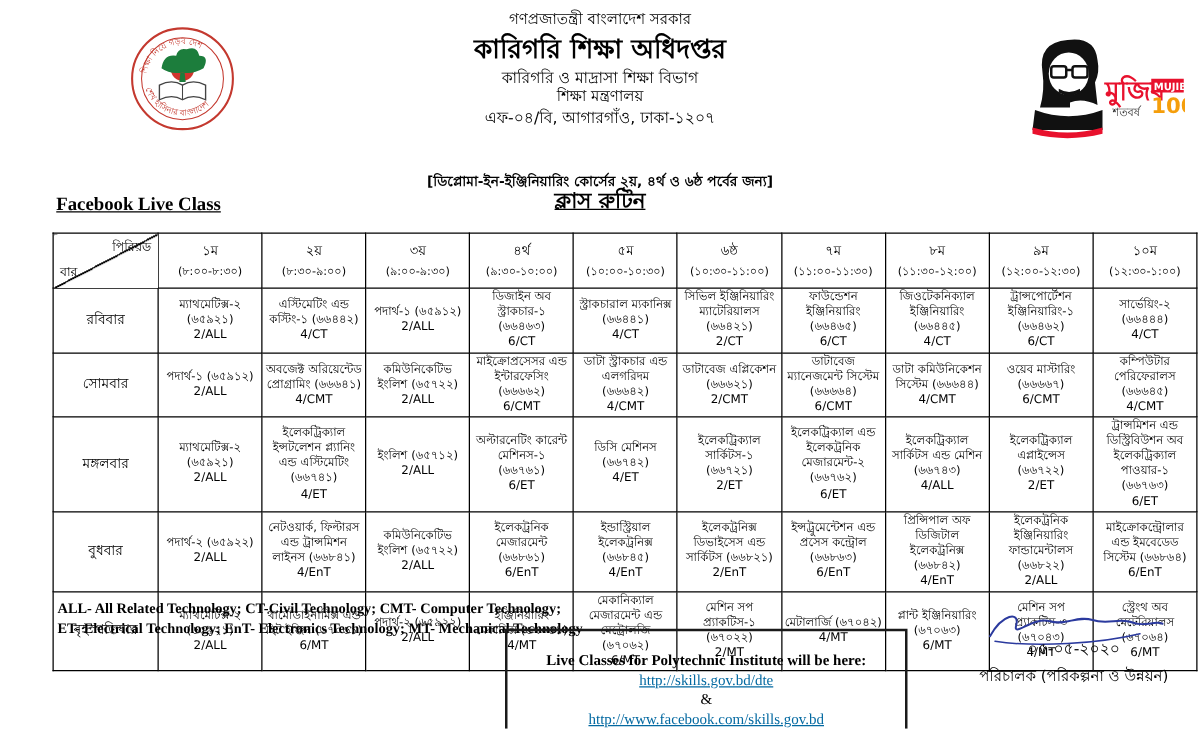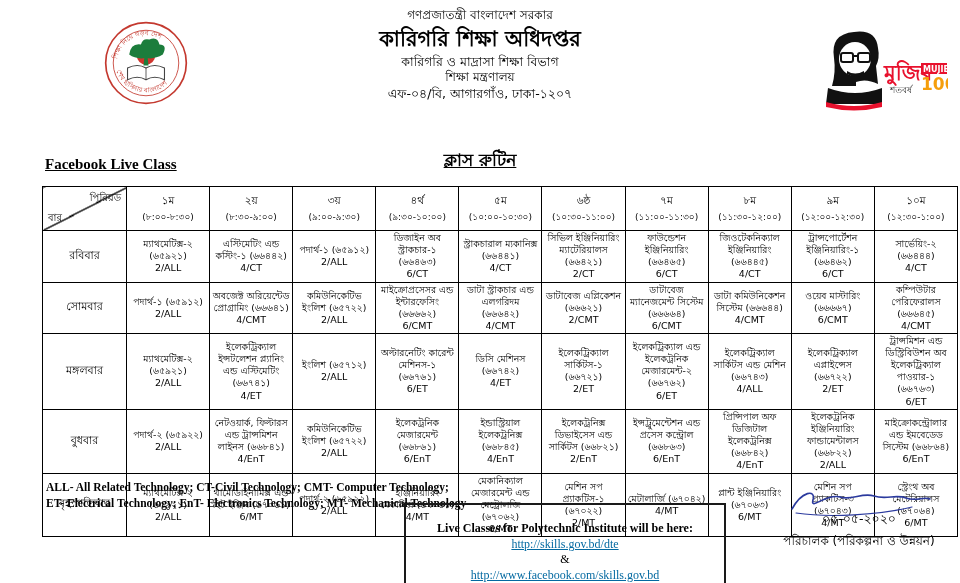--- a/index.html
+++ b/index.html
@@ -104,20 +104,21 @@
 
   <div class="gov-header">
     <div class="g1">গণপ্রজাতন্ত্রী বাংলাদেশ সরকার</div>
     <div class="g2">কারিগরি শিক্ষা অধিদপ্তর</div>
     <div class="g3">কারিগরি ও মাদ্রাসা শিক্ষা বিভাগ</div>
     <div class="g4">শিক্ষা মন্ত্রণালয়</div>
     <div class="g5">এফ-০৪/বি, আগারগাঁও, ঢাকা-১২০৭</div>
   </div>
 
   <div class="routine-title">ক্লাস রুটিন</div>
+  <div class="subtitle">[ডিপ্লোমা-ইন-ইঞ্জিনিয়ারিং কোর্সের ২য়, ৪র্থ ও ৬ষ্ঠ পর্বের জন্য]</div>
   <div class="fb-live">Facebook Live Class</div>
 
   <table class="routine">
     <colgroup>
       <col style="width:84px">
       <col>
         <col>
         <col>
         <col>
         <col>

